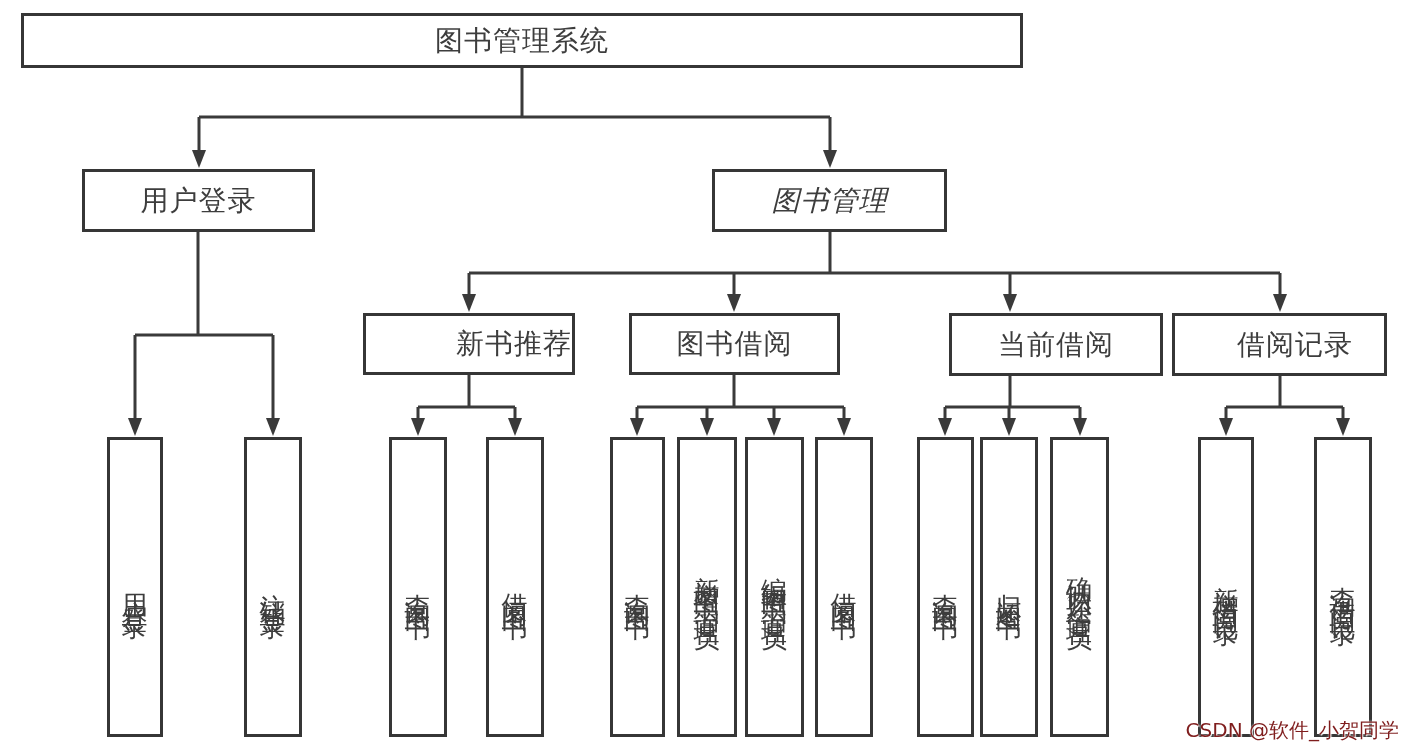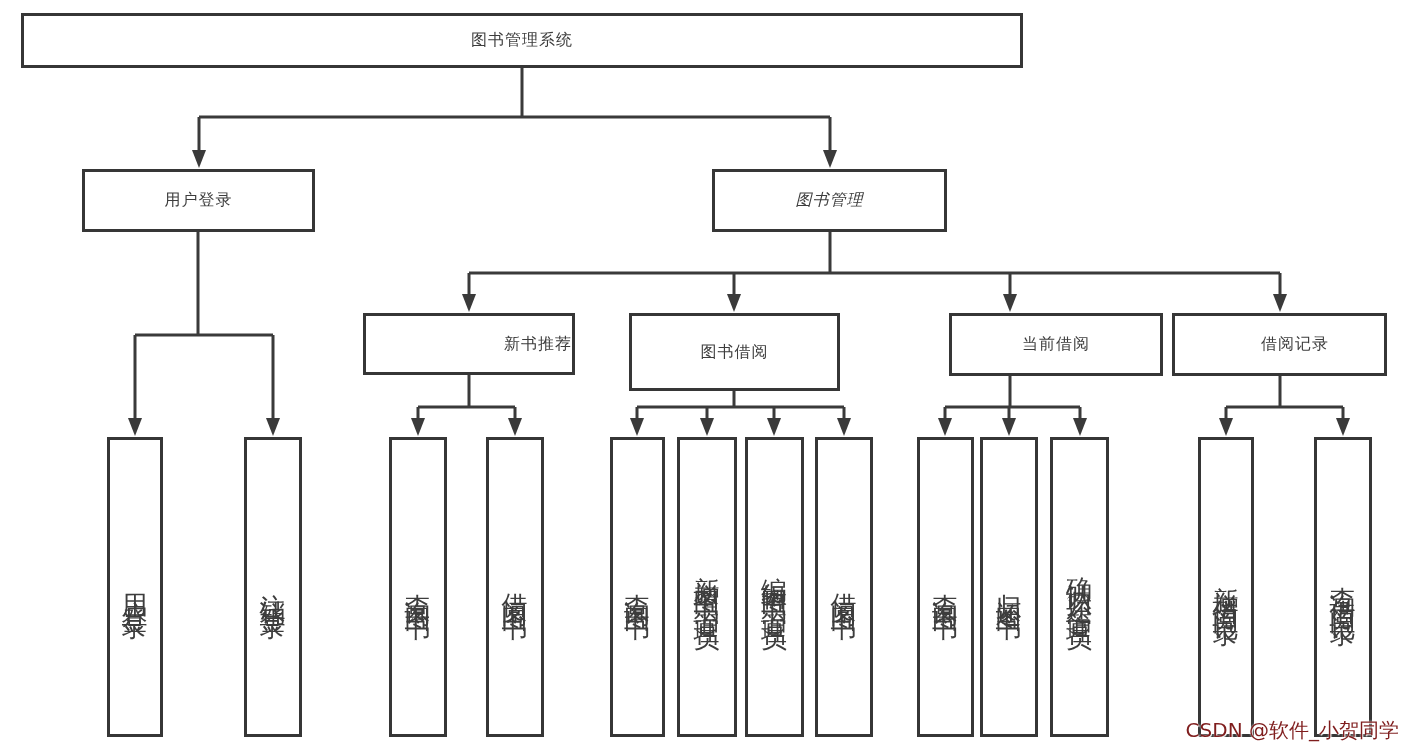--- a/index.html
+++ b/index.html
@@ -34,21 +34,21 @@
     position: absolute;
     box-sizing: border-box;
     border: 3px solid #363636;
     background: #ffffff;
     display: flex;
     align-items: center;
     justify-content: center;
     color: #3d3d3d;
   }
   .node.h span {
-    font-size: 16px;
+    font-size: 28px;
     letter-spacing: 1px;
     white-space: nowrap;
   }
   .node.v span {
     writing-mode: vertical-rl;
     text-orientation: mixed;
     font-size: 26px;
     letter-spacing: 7px;
     line-height: 1;
     white-space: nowrap;
@@ -125,21 +125,21 @@
   <div class="node h" style="left:82px; top:169px; width:233px; height:63px;">
     <span>用户登录</span>
   </div>
   <div class="node h" style="left:712px; top:169px; width:235px; height:63px;font-style:italic;">
     <span>图书管理</span>
   </div>
 
   <div class="node h" style="left:363px; top:313px; width:212px; height:62px;justify-content:flex-end;">
     <span>新书推荐</span>
   </div>
-  <div class="node h" style="left:629px; top:313px; width:211px; height:78px;">
+  <div class="node h" style="left:629px; top:313px; width:211px; height:62px;">
     <span>图书借阅</span>
   </div>
   <div class="node h" style="left:949px; top:313px; width:214px; height:63px;">
     <span>当前借阅</span>
   </div>
   <div class="node h" style="left:1172px; top:313px; width:215px; height:63px;padding-left:31px;">
     <span>借阅记录</span>
   </div>
 
   <div class="node v" style="left:107px; top:437px; width:56px; height:300px;">

